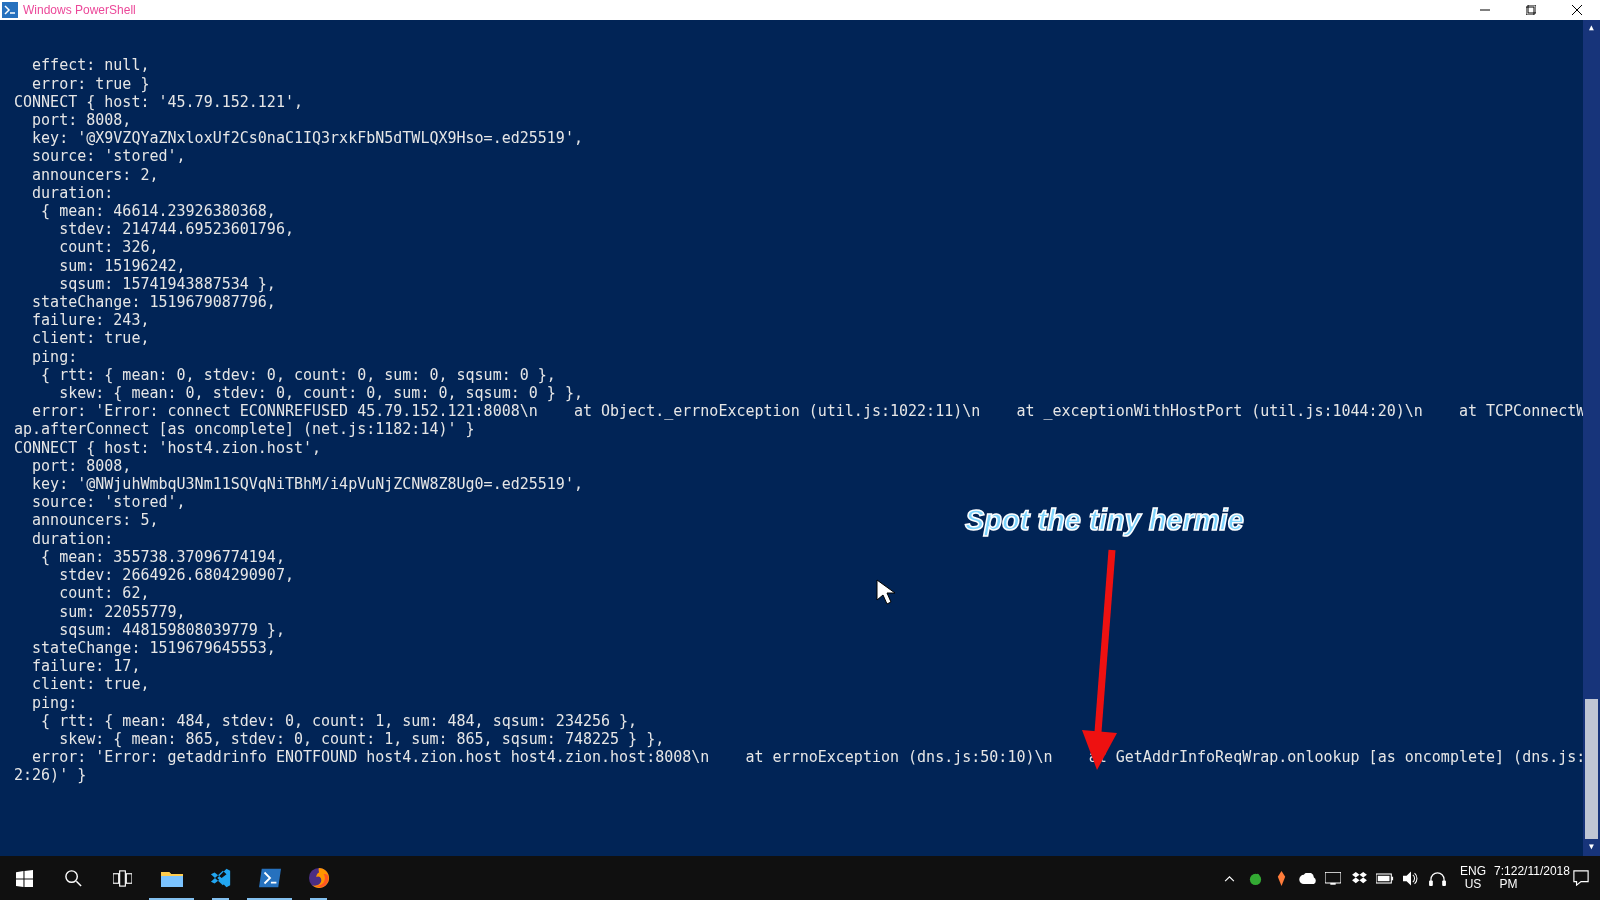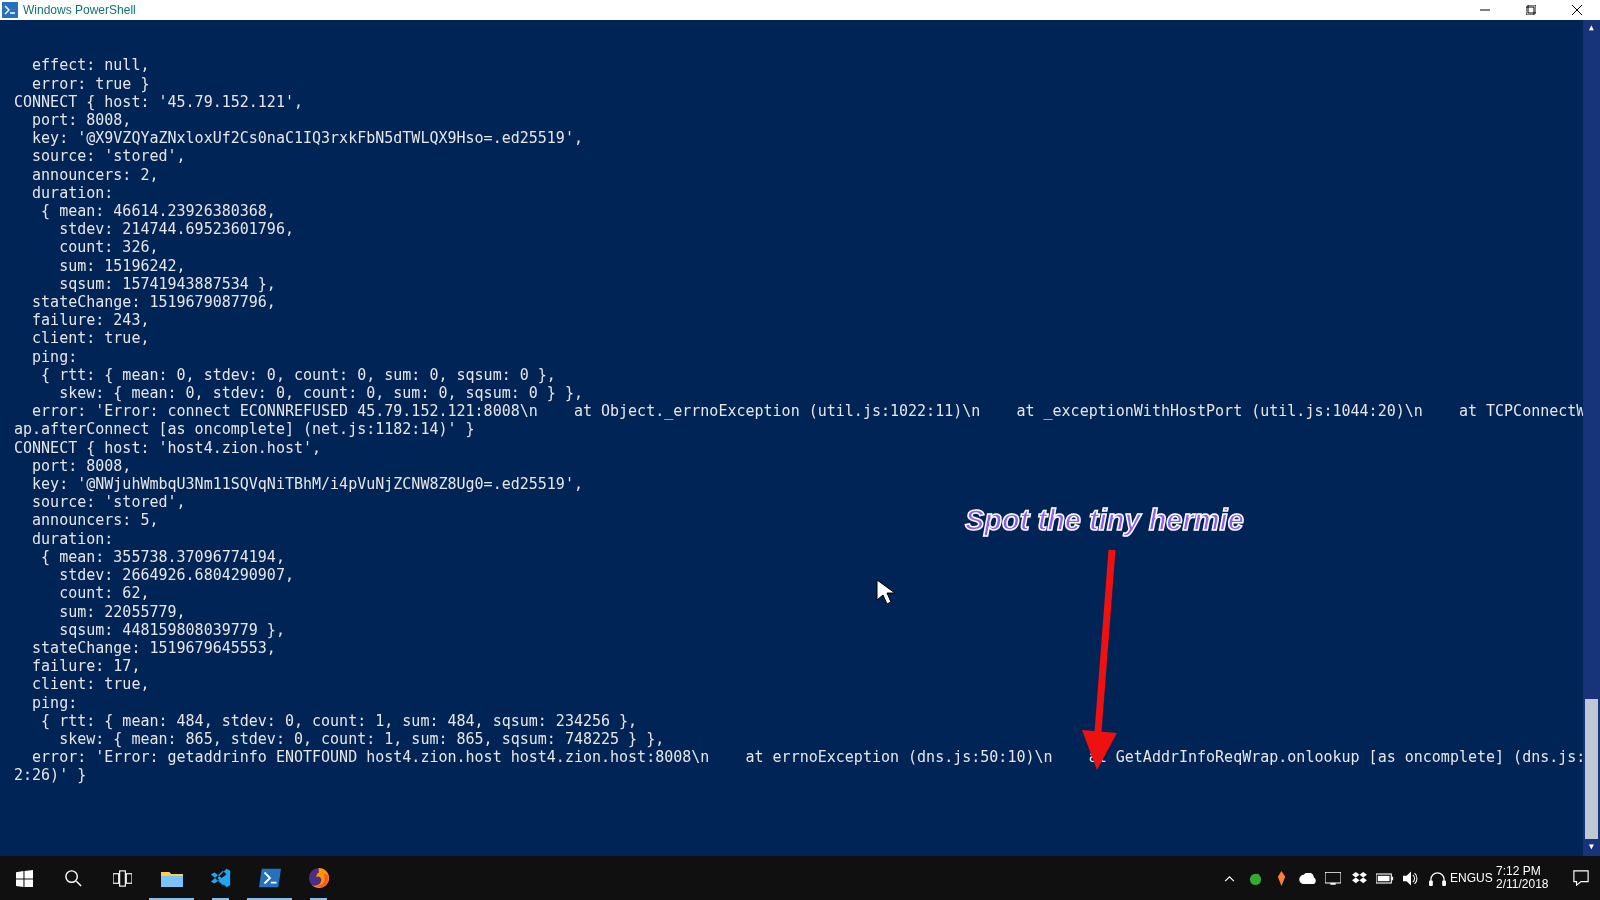--- a/index.html
+++ b/index.html
@@ -1,43 +1,43 @@
 <!DOCTYPE html>
 <html><head>
 <meta charset="utf-8">
 <style>
   * { margin:0; padding:0; box-sizing:border-box; }
   html,body { width:1600px; height:900px; overflow:hidden; font-family:Consolas,monospace; background:#000; }
   
-  .titlebar { width:100%; height:20px; background:#fff; display:flex; align-items:center; font:12px 'Segoe UI',sans-serif; color:#0f766e; }
+  .titlebar { width:100%; height:20px; background:#fff; display:flex; align-items:center; font:12px 'Segoe UI',sans-serif; color:#ec4899; }
   .titlebar .icon { width:16px; height:16px; margin:0 5px 0 2px; display:flex; align-items:center; justify-content:center; }
   .titlebar .title { flex:1; }
   .titlebar .ctrl { width:46px; height:20px; display:flex; align-items:center; justify-content:center; }
   .titlebar .ctrl svg { width:10px; height:10px; }
   
   .term { width:100%; height:calc(100% - 20px - 44px); background:#012456; color:#e6e6e6; font-size:15px; line-height:18.2px; white-space:pre; padding:0; position:relative; overflow:hidden; }
   .term-inner { padding-left:14px; font-family:Consolas,monospace; letter-spacing:0; }
   .scroll { position:absolute; top:0; right:0; width:17px; height:100%; background:#17347a; }
   .scroll-up,.scroll-down { position:absolute; left:0; width:17px; height:17px; display:flex; align-items:center; justify-content:center; color:#fff; font-size:8px; }
   .scroll-up { top:0; } .scroll-down { bottom:0; }
   .scroll-thumb { position:absolute; left:2px; width:13px; height:140px; background:#bfc6d4; bottom:17px; }
   
-  .annot-text { position:absolute; font:italic 700 29px 'Segoe UI',Arial,sans-serif; color:#8b5cf6; -webkit-text-stroke:1.5px #fff; }
+  .annot-text { position:absolute; font:italic 700 29px 'Segoe UI',Arial,sans-serif; color:#7dd3fc; -webkit-text-stroke:1.5px #fff; }
   .annot-arrow { position:absolute; }
   .mouse-cursor { position:absolute; }
   
   .taskbar { width:100%; height:44px; background:#101010; display:flex; align-items:stretch; font-family:'Segoe UI',sans-serif; color:#fff; }
   .tb-item { width:49px; height:44px; display:flex; align-items:center; justify-content:center; position:relative; }
   .tb-item.active::after { content:""; position:absolute; left:2px; right:2px; bottom:0; height:2px; background:#83c0ef; }
   .tb-item.running::after { content:""; position:absolute; left:16px; right:16px; bottom:0; height:2px; background:#83c0ef; }
   .tb-spacer { flex:1; }
   .tray { display:flex; align-items:center; height:100%; }
   .tray-icon { width:26px; height:44px; display:flex; align-items:center; justify-content:center; }
-  .lang { width:46px; font-size:12px; line-height:13px; text-align:center; display:flex; flex-direction:row; }
-  .clock { width:72px; font-size:12px; line-height:13px; text-align:left; display:flex; flex-direction:column; justify-content:center; }
+  .lang { width:46px; font-size:12px; line-height:13px; text-align:center; display:flex; flex-direction:column; justify-content:center; }
+  .clock { width:72px; font-size:12px; line-height:13px; text-align:right; display:flex; flex-direction:row; justify-content:center; }
   .showdesk { width:6px; border-left:1px solid #333; }
 </style>
 </head>
 <body>
 
 <div class="titlebar">
   <span class="icon">
     <svg viewBox="0 0 16 16">
         <rect width="16" height="16" fill="#2671be"></rect>
         <path d="M3 4l4 4-4 4M8 11h5" stroke="#fff" stroke-width="1.5" fill="none"></path>

